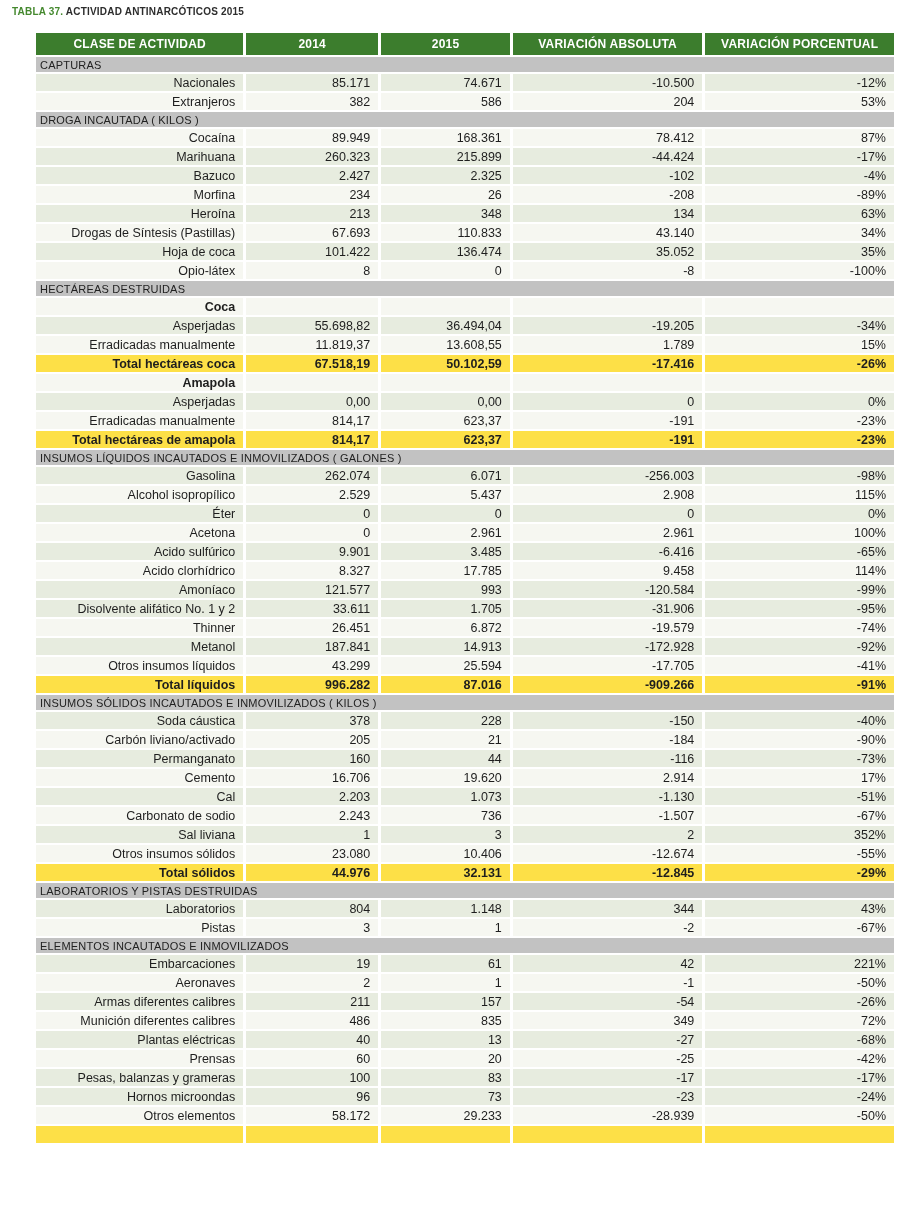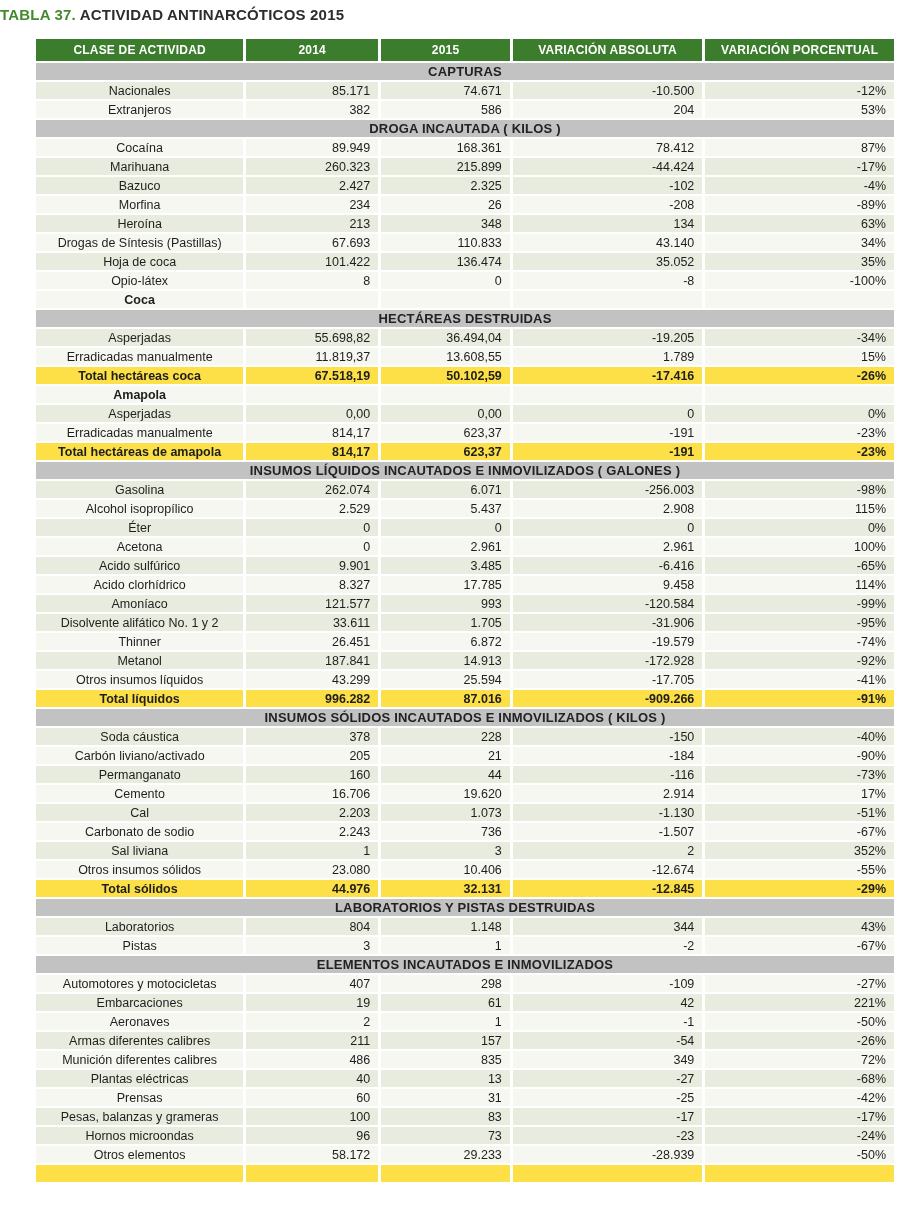--- a/index.html
+++ b/index.html
@@ -4,22 +4,22 @@
 <style>
   html, body { margin:0; padding:0; }
   body {
     width:904px; height:1224px; overflow:hidden; background:#ffffff;
     font-family:"Liberation Sans", sans-serif;
     color:#1e1e1e;
     -webkit-font-smoothing:antialiased;
   }
   .page { padding:4px 0 0 0; }
   .title {
-    font-size:15px; font-weight:bold; letter-spacing:0.2px;
-    padding-left:0; margin:2px 0 0 0; white-space:nowrap;
+    font-size:10px; font-weight:bold; letter-spacing:0.2px;
+    padding-left:12px; margin:2px 0 0 0; white-space:nowrap;
   }
   .title .prefix { color:#45892f; }
   .title .main   { color:#2d2d2d; }
   table.anti {
     margin:14px 0 0 33px;
     width:864px;
     border-collapse:separate;
     border-spacing:3px 2px;
     background:#ffffff;
     table-layout:fixed;
@@ -35,26 +35,26 @@
     height:20px; padding:1px 0;
     text-align:center; letter-spacing:0.2px;
     white-space:nowrap; overflow:hidden;
   }
   td {
     font-size:12.5px;
     height:15px; padding:1px 8px;
     white-space:nowrap; overflow:hidden;
     vertical-align:middle;
   }
-  td.label { text-align:center; }
+  td.label { text-align:right; }
   td.num   { text-align:right; }
   td.section {
     background:#c2c2c2; color:#222222;
-    text-align:center; font-weight:bold;
-    font-size:13px; height:13px; padding:1px 4px;
+    font-weight:normal;
+    font-size:11px; height:13px; padding:1px 4px;
     letter-spacing:0.2px;
   }
   td.green { background:#e7ecdf; }
   td.white { background:#f6f7f1; }
   td.total { background:#fde047; }
   td.bold  { font-weight:bold; }
 </style>
 </head>
 <body>
 
@@ -152,28 +152,28 @@
           <td class="num green">35%</td>
         </tr>
         <tr>
           <td class="label white">Opio-látex</td>
           <td class="num white">8</td>
           <td class="num white">0</td>
           <td class="num white">-8</td>
           <td class="num white">-100%</td>
         </tr>
         <tr>
+          <td colspan="5" class="section">HECTÁREAS DESTRUIDAS</td>
+        </tr>
+        <tr>
           <td class="label white bold">Coca</td>
           <td class="num white bold"></td>
           <td class="num white bold"></td>
           <td class="num white bold"></td>
           <td class="num white bold"></td>
-        </tr>
-        <tr>
-          <td colspan="5" class="section">HECTÁREAS DESTRUIDAS</td>
         </tr>
         <tr>
           <td class="label green">Asperjadas</td>
           <td class="num green">55.698,82</td>
           <td class="num green">36.494,04</td>
           <td class="num green">-19.205</td>
           <td class="num green">-34%</td>
         </tr>
         <tr>
           <td class="label white">Erradicadas manualmente</td>
@@ -384,27 +384,20 @@
           <td class="label white">Pistas</td>
           <td class="num white">3</td>
           <td class="num white">1</td>
           <td class="num white">-2</td>
           <td class="num white">-67%</td>
         </tr>
         <tr>
           <td colspan="5" class="section">ELEMENTOS INCAUTADOS E INMOVILIZADOS</td>
         </tr>
         <tr>
-          <td class="label white">Automotores y motocicletas</td>
-          <td class="num white">407</td>
-          <td class="num white">298</td>
-          <td class="num white">-109</td>
-          <td class="num white">-27%</td>
-        </tr>
-        <tr>
           <td class="label green">Embarcaciones</td>
           <td class="num green">19</td>
           <td class="num green">61</td>
           <td class="num green">42</td>
           <td class="num green">221%</td>
         </tr>
         <tr>
           <td class="label white">Aeronaves</td>
           <td class="num white">2</td>
           <td class="num white">1</td>
@@ -428,21 +421,21 @@
         <tr>
           <td class="label green">Plantas eléctricas</td>
           <td class="num green">40</td>
           <td class="num green">13</td>
           <td class="num green">-27</td>
           <td class="num green">-68%</td>
         </tr>
         <tr>
           <td class="label white">Prensas</td>
           <td class="num white">60</td>
-          <td class="num white">31</td>
+          <td class="num white">20</td>
           <td class="num white">-25</td>
           <td class="num white">-42%</td>
         </tr>
         <tr>
           <td class="label green">Pesas, balanzas y grameras</td>
           <td class="num green">100</td>
           <td class="num green">83</td>
           <td class="num green">-17</td>
           <td class="num green">-17%</td>
         </tr>

